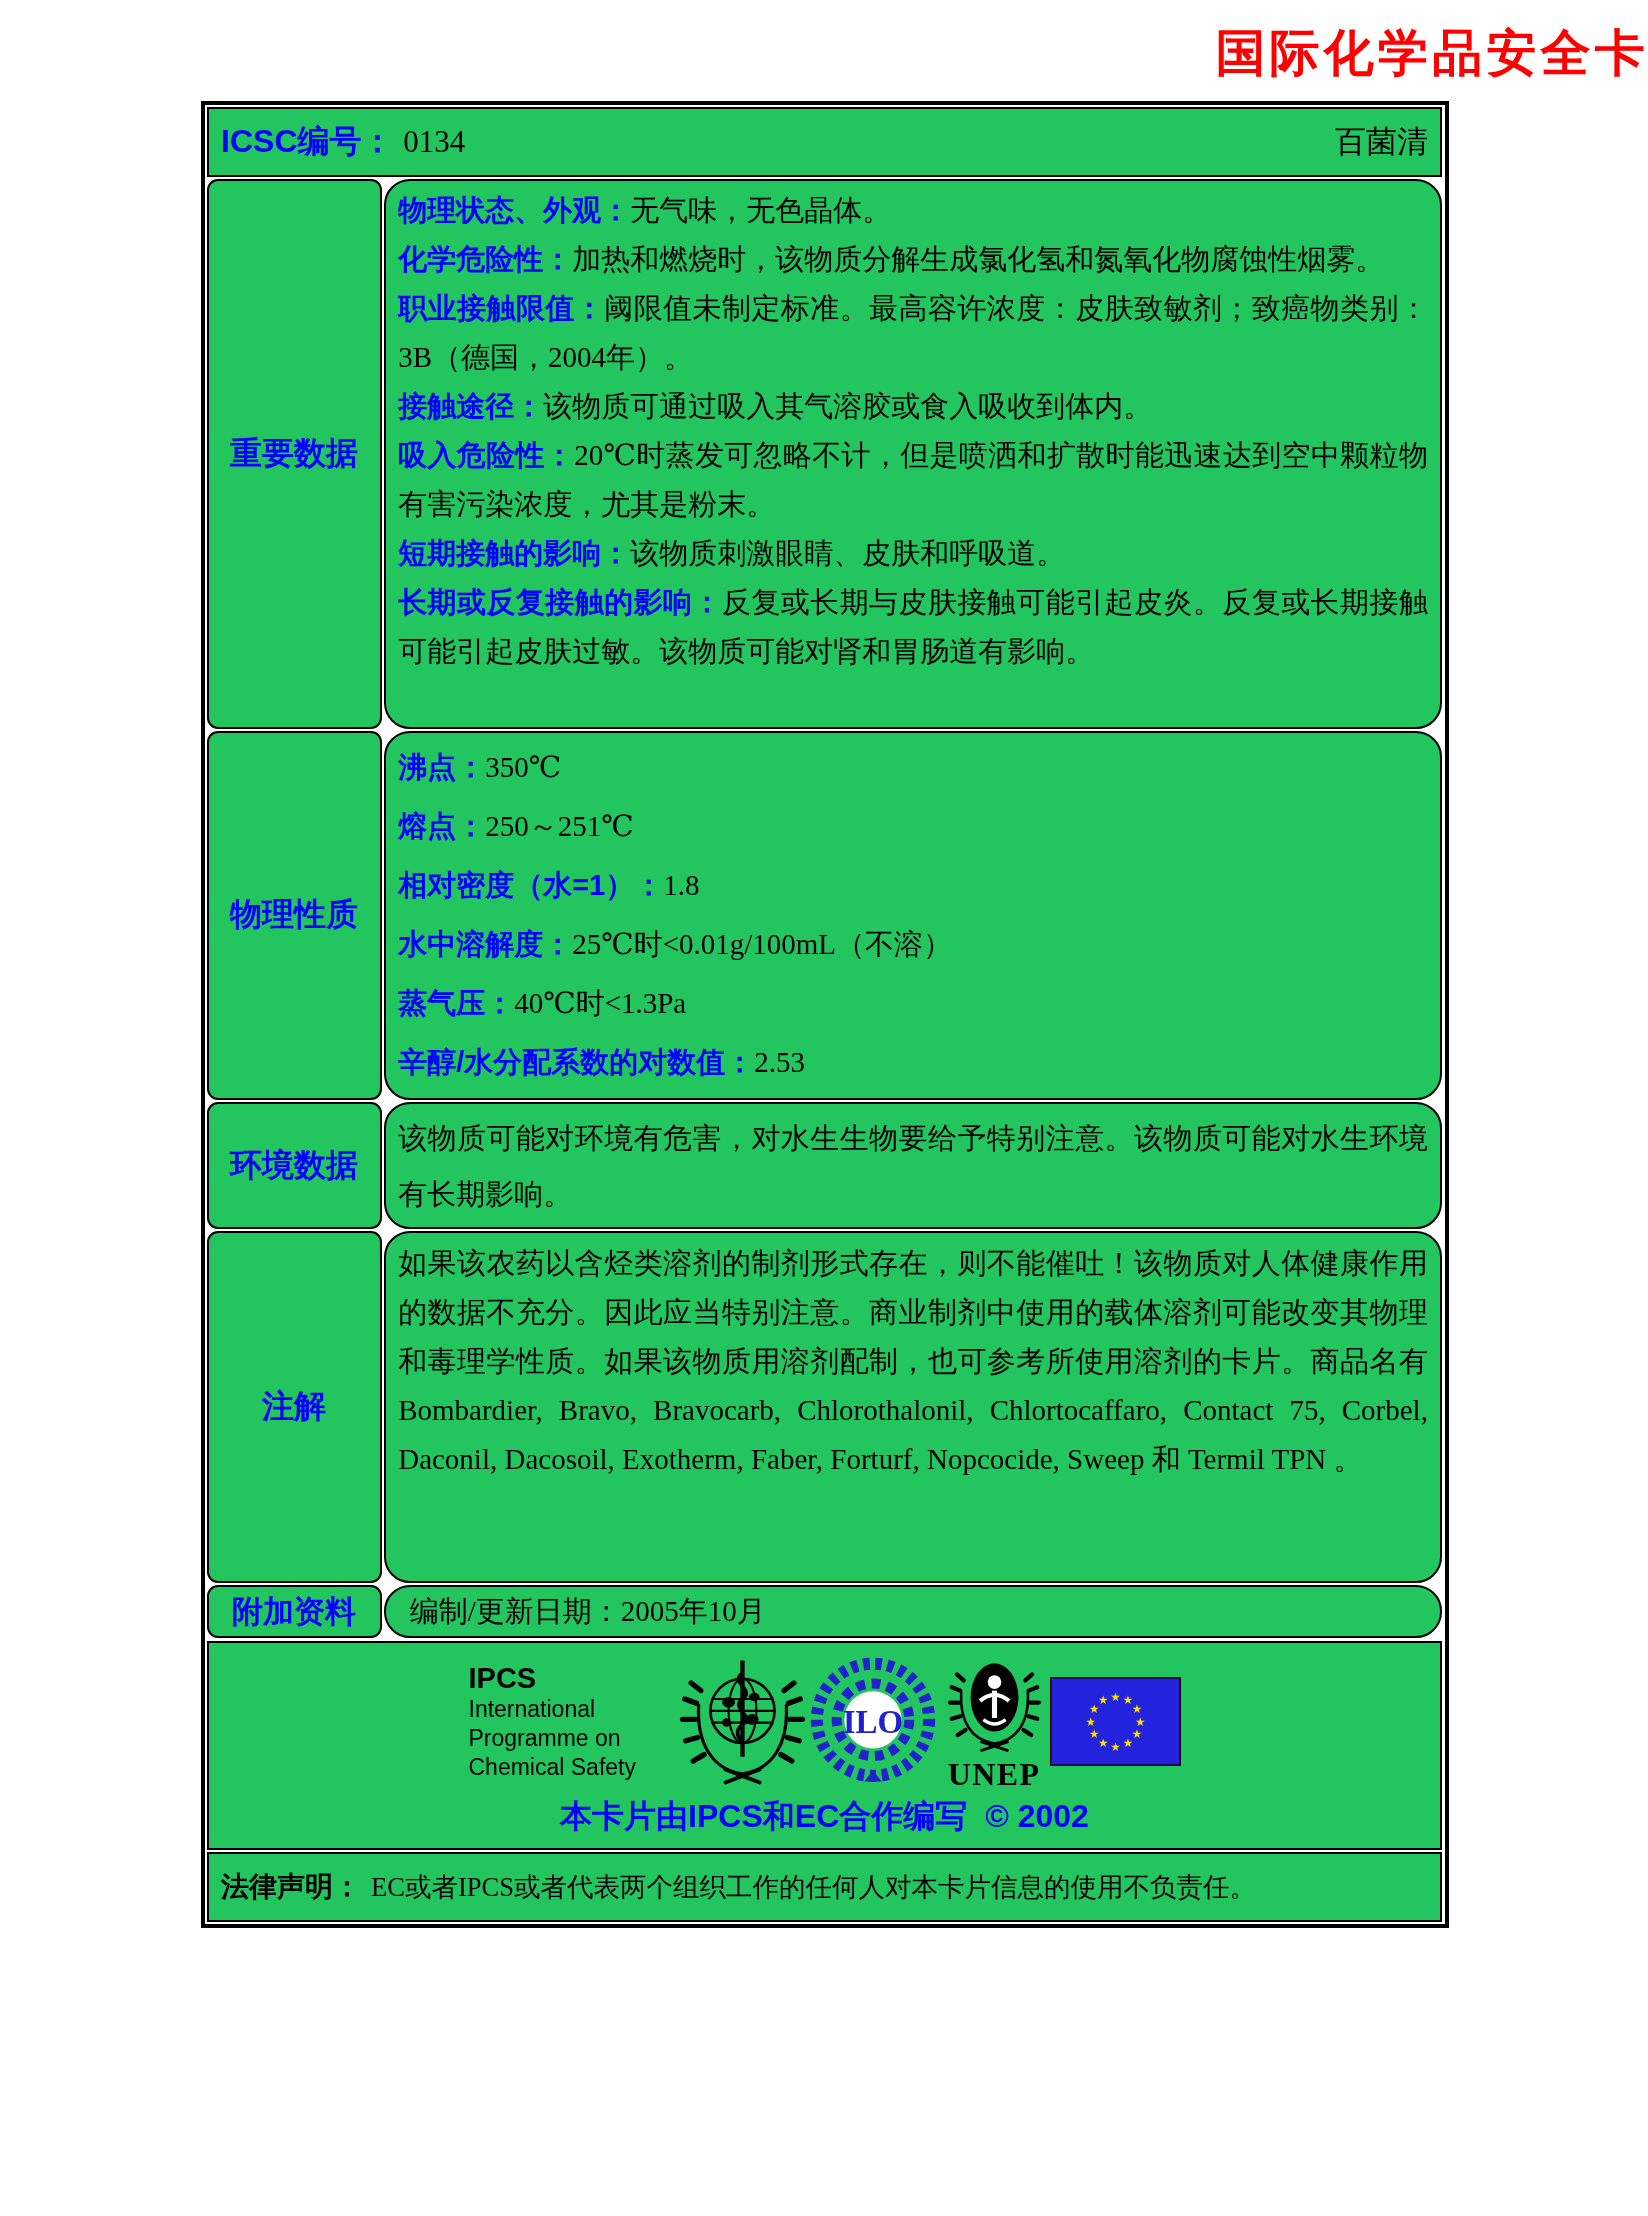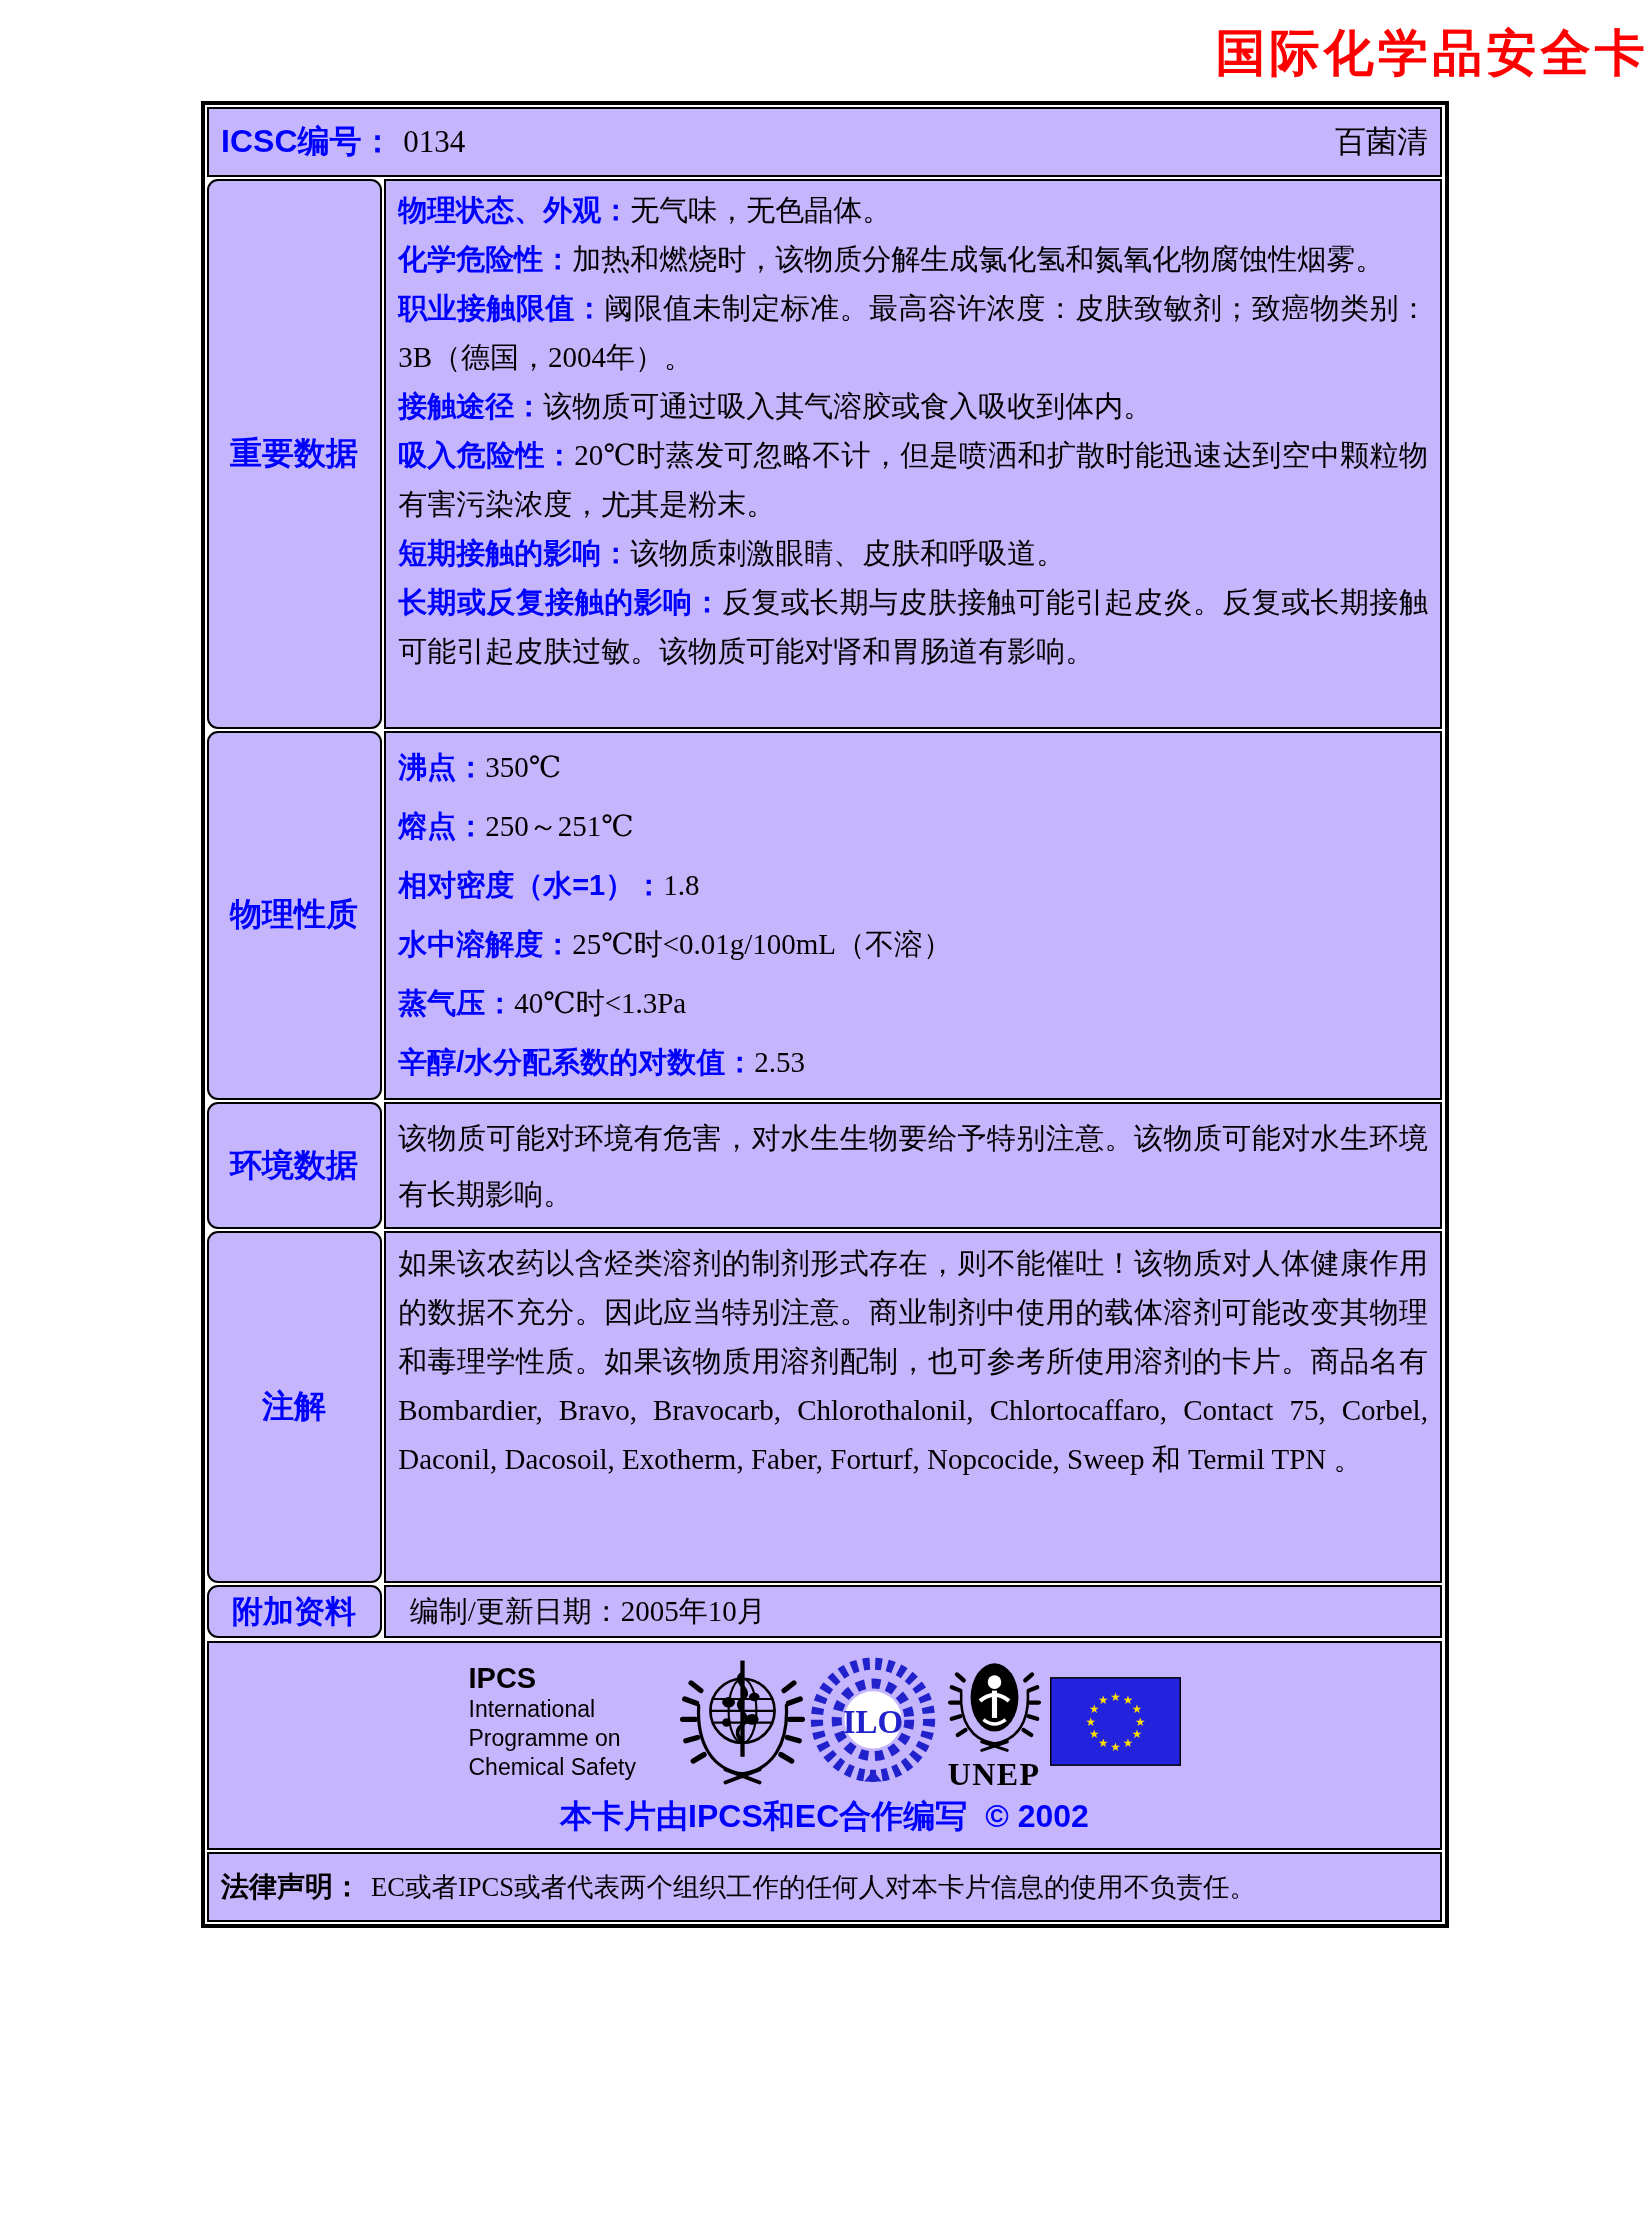--- a/index.html
+++ b/index.html
@@ -21,27 +21,27 @@
     font-size:50px;font-weight:900;letter-spacing:4.2px;
     color:var(--title-red);
     font-family:"Liberation Serif","DejaVu Serif",serif;
   }
   .card{
     width:1248px;margin:14px auto 0 auto;
     border:4.2px solid #000;background:#fff;
     padding:2.1px;display:flex;flex-direction:column;gap:2.1px;
   }
   .row{display:flex;gap:2.1px;width:100%;}
-  .cell{border:2.1px solid #000;background:#c4b5fd;}
+  .cell{border:2.1px solid #000;background:#22c55e;}
   .label-cell{
     width:175px;flex:0 0 175px;display:flex;align-items:center;justify-content:center;
     font-family:"Liberation Sans","DejaVu Sans",sans-serif;
     font-weight:bold;font-size:32px;color:var(--label-blue);border-radius:11px;
   }
-  .content-cell{flex:1;padding:5.6px 12.5px;font-size:29px;}
+  .content-cell{flex:1;padding:5.6px 12.5px;font-size:29px;border-radius:26px;}
   .full-cell{flex:1;display:flex;align-items:center;justify-content:space-between;padding:4.2px 12.5px;}
   .lbl{
     color:var(--label-blue);font-weight:bold;
     font-family:"Liberation Sans","DejaVu Sans",sans-serif;
   }
   .blk{color:#000;}
   
   .row-icsc{min-height:70px;}
   .row-icsc .full-cell{font-size:31px;}
   .icsc-label{font-size:32px;}

